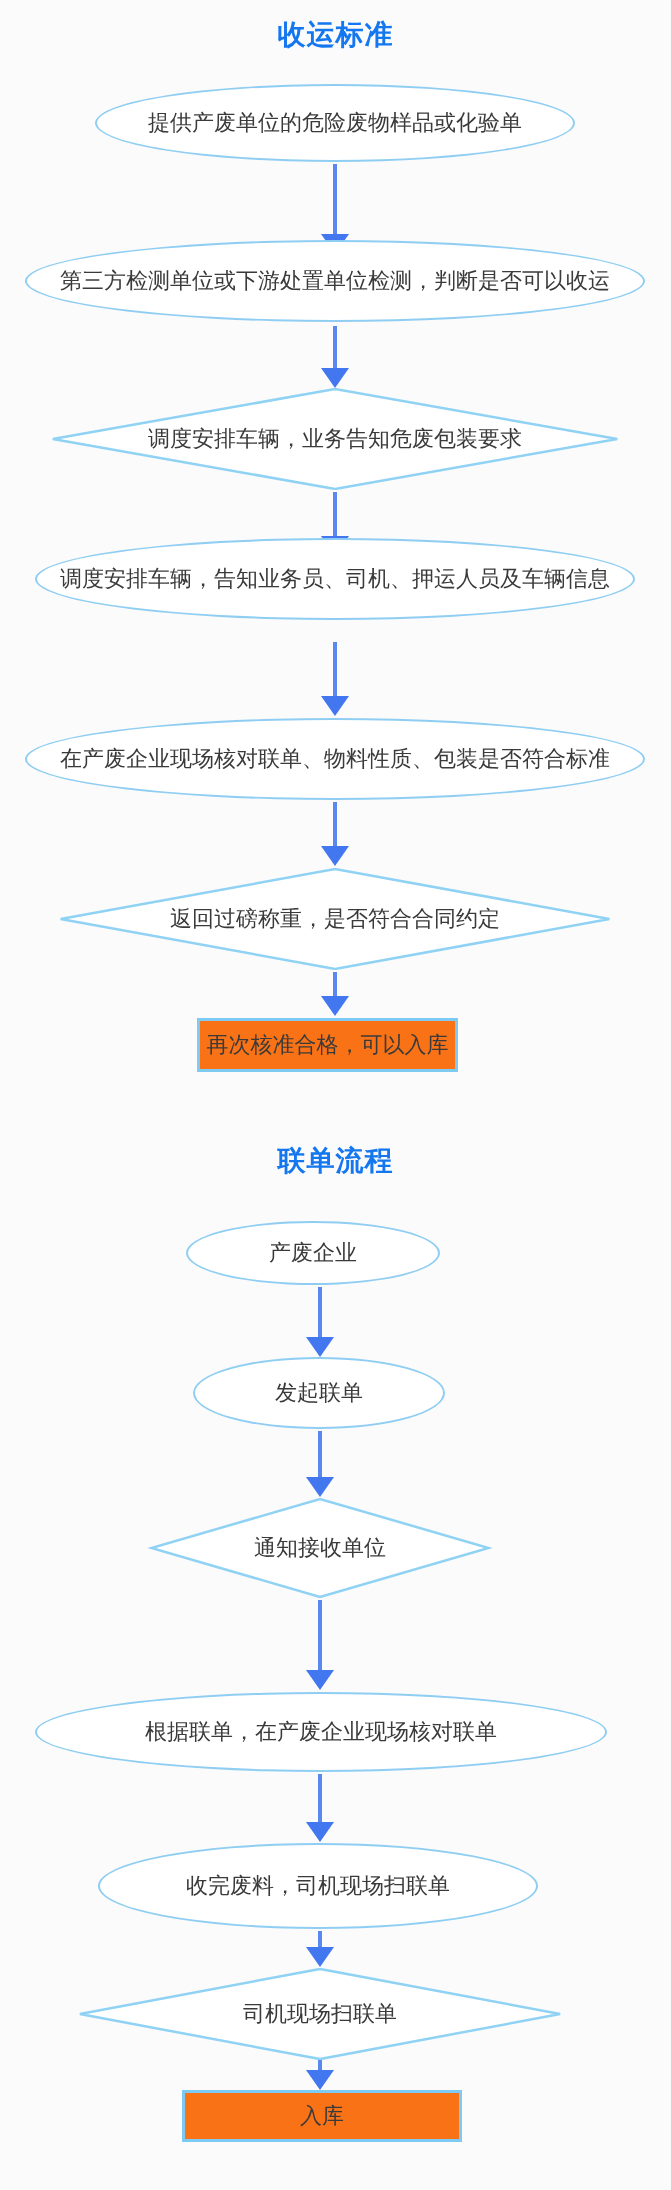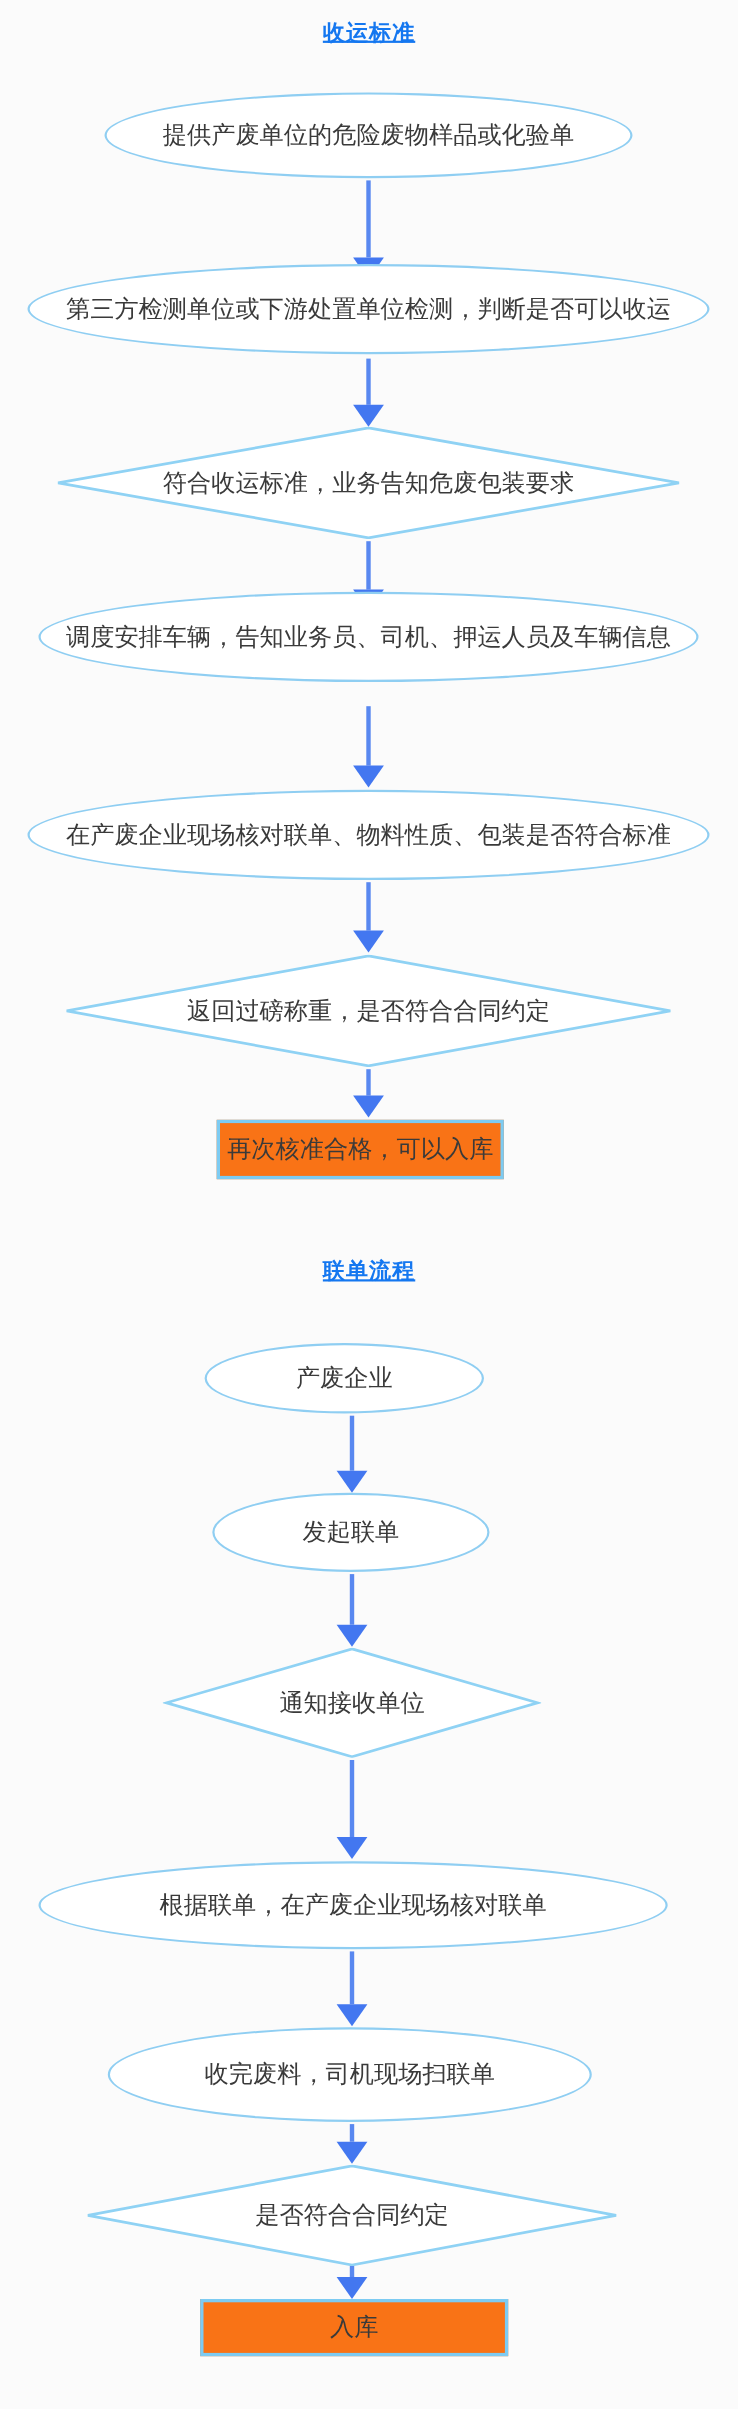--- a/index.html
+++ b/index.html
@@ -8,25 +8,24 @@
     width: 671px;
     height: 2190px;
     background: #fbfbfb;
     font-family: "Liberation Sans", "DejaVu Sans", sans-serif;
     overflow: hidden;
   }
   .chart-title {
     position: absolute;
     left: 0; width: 100%;
     text-align: center;
-    font-size: 20px;
+    font-size: 28px;
     font-weight: bold;
     color: #1477f0;
     letter-spacing: 1px;
-    text-decoration: underline;
   }
   .node {
     position: absolute;
     display: flex;
     align-items: center;
     justify-content: center;
     box-sizing: border-box;
   }
   .node .node-label {
     position: relative;
@@ -96,21 +95,21 @@
 
   <div class="arrow" style="left:321px;top:326px;height:62px">
     <div class="stem"></div>
     <div class="head"></div>
   </div>
 
   <div class="node diamond" style="left:47px;top:388px;width:576px;height:102px">
     <svg viewBox="0 0 100 100" preserveAspectRatio="none">
       <polygon points="50,1 99,50 50,99 1,50"></polygon>
     </svg>
-    <span class="node-label">符合收运标准，业务告知危废包装要求</span>
+    <span class="node-label">调度安排车辆，业务告知危废包装要求</span>
   </div>
 
   <div class="arrow" style="left:321px;top:492px;height:64px">
     <div class="stem"></div>
     <div class="head"></div>
   </div>
 
   <div class="node ellipse" style="left:35px;top:538px;width:600px;height:82px">
     <span class="node-label">调度安排车辆，告知业务员、司机、押运人员及车辆信息</span>
   </div>
@@ -192,21 +191,21 @@
 
   <div class="arrow" style="left:306px;top:1931px;height:36px">
     <div class="stem"></div>
     <div class="head"></div>
   </div>
 
   <div class="node diamond" style="left:75px;top:1968px;width:490px;height:92px">
     <svg viewBox="0 0 100 100" preserveAspectRatio="none">
       <polygon points="50,1 99,50 50,99 1,50"></polygon>
     </svg>
-    <span class="node-label">是否符合合同约定</span>
+    <span class="node-label">司机现场扫联单</span>
   </div>
 
   <div class="arrow" style="left:306px;top:2060px;height:30px">
     <div class="stem"></div>
     <div class="head"></div>
   </div>
 
   <div class="node rect" style="left:182px;top:2090px;width:280px;height:52px">
     <span class="node-label">入库</span>
   </div>

